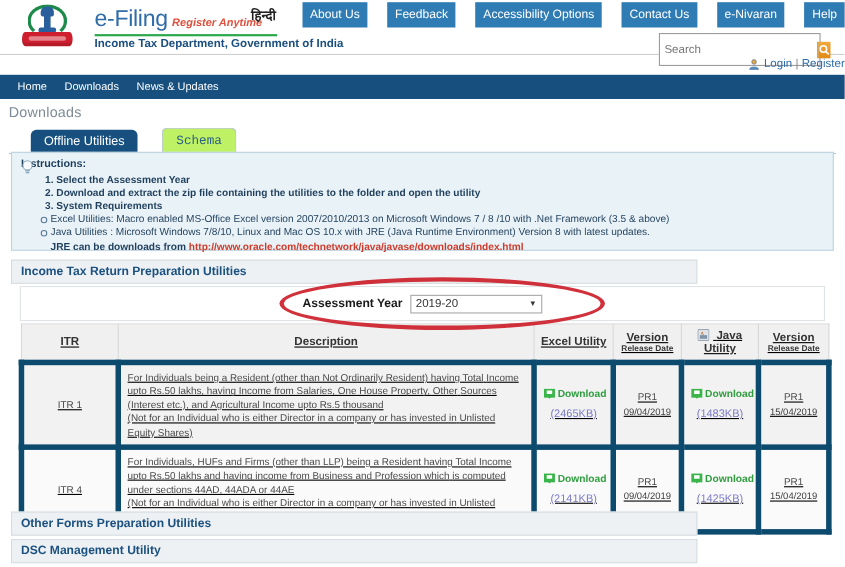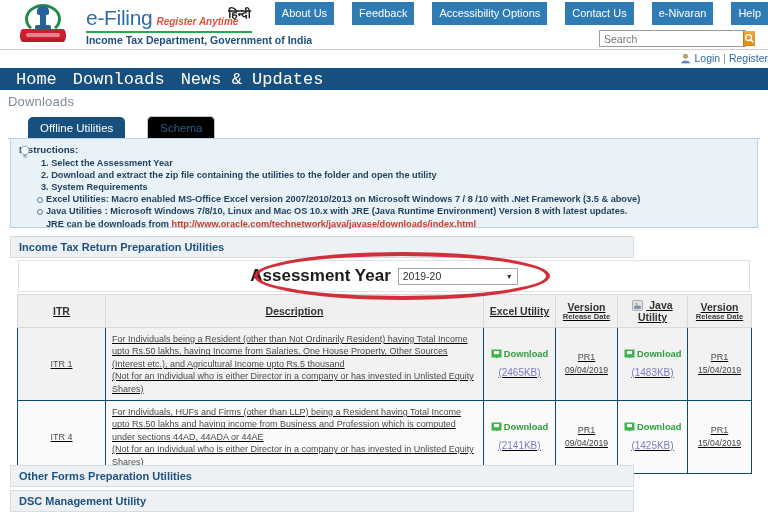--- a/index.html
+++ b/index.html
@@ -101,21 +101,21 @@
     background: #2f7cb5;
     color: #ffffff;
     font-size: 11px;
     padding: 4px 7px 5px 7px;
     text-decoration: none;
     display: flex; align-items: center;
     white-space: nowrap;
   }
   .search-wrap {
     position: absolute; right: 22px; top: 30px;
-    width: 147px; height: 17px;
+    width: 147px; height: 30px;
     border: 1px solid #9c9c9c;
     background: #ffffff;
     display: flex; align-items: center;
   }
   .search-wrap input {
     border: 0; outline: 0; flex: 1;
     font-size: 10.5px; color: #6b6b6b;
     padding: 0 4px; height: 15px;
     font-family: "Liberation Sans", sans-serif;
     background: transparent;
@@ -141,21 +141,21 @@
   
   .mainnav {
     position: absolute; left: 0; top: 68px;
     width: 768px; height: 22px;
     background: #17507f;
     display: flex; align-items: center;
     padding-left: 16px;
     gap: 16px;
   }
   .mainnav a {
-    color: #ffffff; font-size: 17px; text-decoration: none; font-family: Liberation Mono, monospace;
+    color: #ffffff; font-size: 10px; text-decoration: none;
   }
 
   
   .pagetitle {
     position: absolute; left: 8px; top: 94px;
     font-size: 13px; color: #7c8b96; letter-spacing: .2px;
   }
 
   
   .tabs {
@@ -168,22 +168,22 @@
     font-size: 11.5px;
     padding: 5px 12px 5px 12px;
     border-radius: 5px 5px 0 0;
     cursor: pointer;
     position: relative; top: 1px; margin-left: 20px;
   }
   .tab.active {
     background: #17507f; color: #ffffff;
   }
   .tab.inactive {
-    background: #000000; color: #2b5f86;
-    border: 1px solid #b9c6cf; border-bottom: none;
+    background: #bef264; color: #2b5f86;
+    border: 1px solid #b9c6cf; border-bottom: none; font-family: Liberation Mono, monospace;
   }
 
   
   .instr {
     position: absolute; left: 10px; top: 138px;
     width: 748px; height: 90px;
     background: #e9f2f7;
     border: 1px solid #bcd3e0;
     padding: 5px 6px 4px 8px;
     font-size: 9.2px; color: #1f3f5c;
@@ -196,21 +196,21 @@
   .instr-head {
     font-weight: bold; font-size: 9.8px; color: #1b3d5c;
   }
   .instr ol {
     margin: 0 0 0 22px; padding: 0; list-style: none;
   }
   .instr ol li { font-weight: bold; }
   .instr ul {
     margin: 0 0 0 16px; padding: 0; list-style: none;
   }
-  .instr ul li { font-weight: bold; position: relative; padding-left: 11px; }
+  .instr ul li { font-weight: normal; position: relative; padding-left: 11px; }
   .instr ul li::before {
     content: "";
     position: absolute; left: 2px; top: 4px;
     width: 4px; height: 4px;
     border: 1px solid #5a7c95; border-radius: 50%;
   }
   .instr .cont { font-weight: bold; margin-left: 27px; }
   .instr .link { color: #cf3b2b; }
 
   
@@ -230,21 +230,21 @@
 
   
   .aypanel {
     position: absolute; left: 18px; top: 260px;
     width: 732px; height: 32px;
     border: 1px solid #dfe3e6;
     background: #ffffff;
     display: flex; align-items: center; justify-content: center;
   }
   .aylabel {
-    font-size: 17px; font-weight: bold; color: #1a1a1a;
+    font-size: 11px; font-weight: bold; color: #1a1a1a;
     margin-right: 7px;
   }
   .ayselect {
     width: 120px; height: 17px;
     border: 1px solid #a8a8a8;
     background: #ffffff;
     font-size: 10.5px; color: #333;
     padding: 0 2px 0 4px;
     display: flex; align-items: center; justify-content: space-between;
     cursor: pointer;
@@ -272,21 +272,21 @@
     font-weight: bold;
     padding: 4px 2px;
     text-align: center;
     vertical-align: middle;
   }
   table.dl th .sub {
     display: block; font-size: 7.6px; font-weight: bold; color: #3a3a3a;
     margin-top: -1px;
   }
   table.dl td {
-    border: 1px solid #0c4a6e;
+    border: 5px solid #0c4a6e;
     font-size: 9px;
     color: #4a4a4a;
     padding: 5px 6px;
     vertical-align: middle;
     line-height: 1.38;
   }
   table.dl tr.r1 td { background: #f2f2f2; }
   table.dl tr.r2 td { background: #fafafa; }
   td.itr { text-align: center; font-size: 10px; color: #444; }
   td.desc { text-align: left; }

